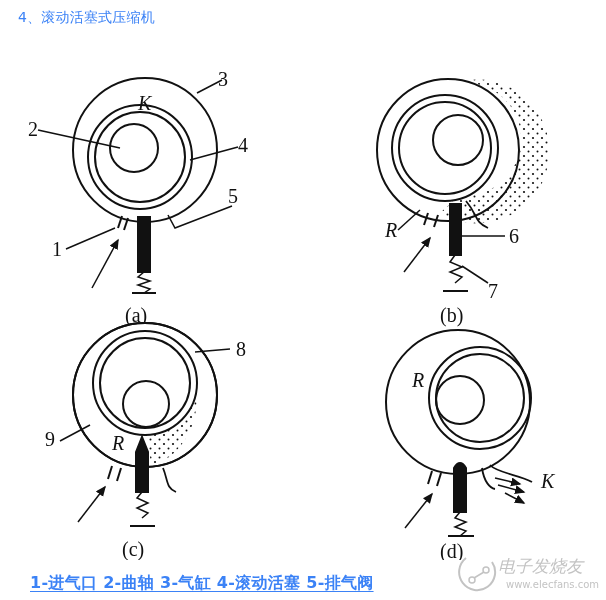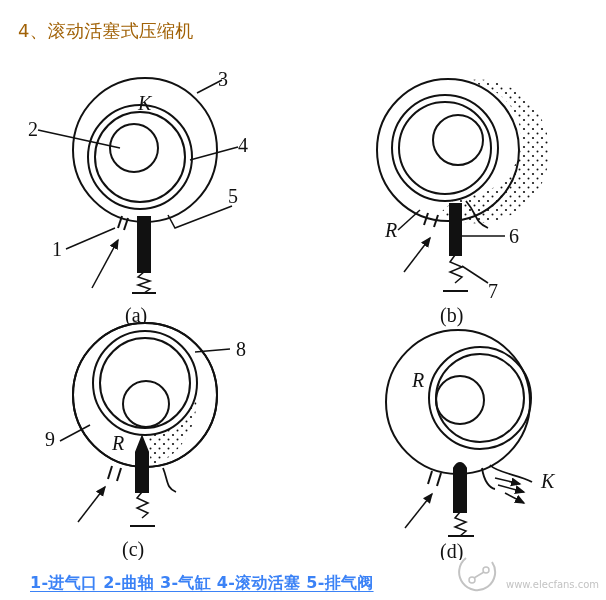--- a/index.html
+++ b/index.html
@@ -1,17 +1,17 @@
 <!DOCTYPE html>
 <html><head>
 <meta charset="utf-8">
 <style>
   html, body { margin:0; padding:0; background:#ffffff; }
   body { width:606px; height:600px; position:relative; overflow:hidden; font-family:"DejaVu Sans", sans-serif; }
-  .heading { position:absolute; left:18px; top:19px; font-size:18px; color:#a16207; letter-spacing:0.2px; }
+  .heading { position:absolute; left:18px; top:9px; font-size:14px; color:#3b82f6; letter-spacing:0.2px; }
   .figure { position:absolute; left:0; top:40px; width:606px; height:520px; }
   .caption { position:absolute; left:30px; top:573px; font-size:16px; font-weight:bold; color:#3b82f6; font-family:"DejaVu Sans", sans-serif; letter-spacing:0.3px; text-decoration:underline; text-underline-offset:3px; }
   .watermark { position:absolute; left:458px; top:552px; width:148px; height:48px; color:#b8b8b8; }
   .wm-text { position:absolute; left:40px; top:3px; font-size:17px; font-style:italic; color:#c3c3c3; font-family:"DejaVu Serif", serif; }
   .wm-url { position:absolute; left:48px; top:27px; font-size:10px; color:#c3c3c3; font-family:"DejaVu Sans", sans-serif; }
   svg text { font-family:"Liberation Serif", serif; }
 </style>
 </head>
 <body>
 
@@ -131,14 +131,15 @@
 
 <div class="caption">1-进气口 2-曲轴 3-气缸 4-滚动活塞 5-排气阀</div>
 
 <div class="watermark">
   <svg width="40" height="44" viewBox="0 0 40 44">
     <path d="M8 6 A18 18 0 1 0 34 10" fill="none" stroke="#c3c3c3" stroke-width="2"></path>
     <circle cx="14" cy="28" r="3" fill="none" stroke="#c3c3c3" stroke-width="1.5"></circle>
     <circle cx="28" cy="18" r="3" fill="none" stroke="#c3c3c3" stroke-width="1.5"></circle>
     <line x1="16" y1="26" x2="26" y2="20" stroke="#c3c3c3" stroke-width="1.5"></line>
   </svg>
+  <span class="wm-text">电子发烧友</span>
   <span class="wm-url">www.elecfans.com</span>
 </div>
 
 </body></html>

